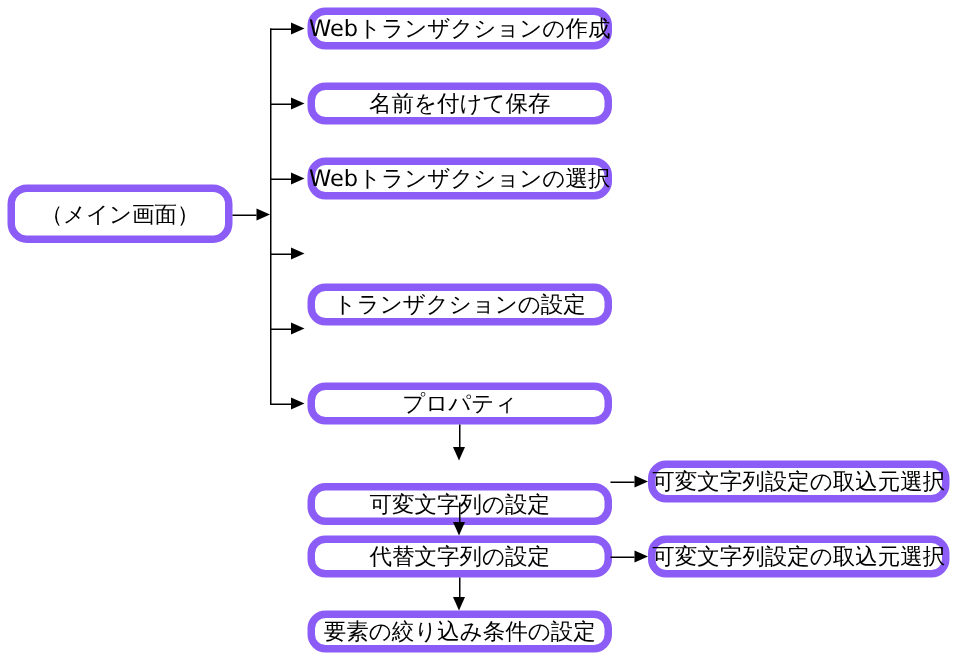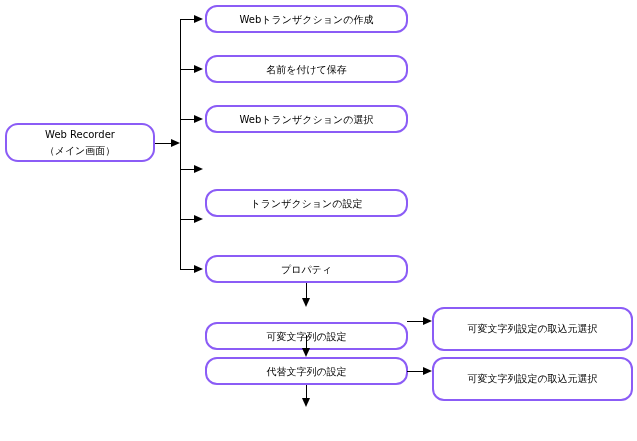--- a/index.html
+++ b/index.html
@@ -12,32 +12,32 @@
     width: 637px;
     height: 441px;
     background: #ffffff;
     font-family: "DejaVu Sans", "Liberation Sans", sans-serif;
     color: #000000;
     overflow: hidden;
   }
   .node {
     position: absolute;
     box-sizing: border-box;
-    border: 2px solid #8b5cf6;
+    border: 5px solid #8b5cf6;
     border-radius: 12px;
     background: #ffffff;
     display: flex;
     align-items: center;
     justify-content: center;
-    font-size: 10px;
+    font-size: 15px;
     line-height: 15px;
     white-space: nowrap;
   }
   .mid  { left: 205px; width: 203px; height: 28px; }
-  .side { left: 432px; width: 201px; height: 44px; font-family: Liberation Mono, monospace; }
+  .side { left: 432px; width: 201px; height: 28px; }
   #main-node {
     left: 5px; top: 123px; width: 150px; height: 39px;
     border-radius: 13px;
     flex-direction: column;
     line-height: 16px;
   }
   .line {
     position: absolute;
     background: #000000;
   }
@@ -55,32 +55,32 @@
     border-right: 4px solid transparent;
     border-top: 9px solid #000000;
   }
 </style>
 </head>
 <body>
 
 <div id="canvas">
 
   <div class="node" id="main-node">
-    <span>Web Recorder</span>
     <span>（メイン画面）</span>
   </div>
 
   <div class="node mid" style="top:5px">Webトランザクションの作成</div>
   <div class="node mid" style="top:105px">Webトランザクションの選択</div>
   <div class="node mid" style="top:55px">名前を付けて保存</div>
   <div class="node mid" style="top:189px">トランザクションの設定</div>
   <div class="node mid" style="top:255px">プロパティ</div>
 
   <div class="node mid" style="top:322px">可変文字列の設定</div>
   <div class="node mid" style="top:357px">代替文字列の設定</div>
+  <div class="node mid" style="top:407px">要素の絞り込み条件の設定</div>
 
   <div class="node side" style="top:307px">可変文字列設定の取込元選択</div>
   <div class="node side" style="top:357px">可変文字列設定の取込元選択</div>
 
   <div class="line" style="left:155px; top:143px; width:16px; height:1px"></div>
   <div class="arrow-right" style="left:171px; top:139px"></div>
 
   <div class="line" style="left:180px; top:19px; width:1px; height:251px"></div>
 
   <div class="line" style="left:180px; top:19px;  width:14px; height:1px"></div>

